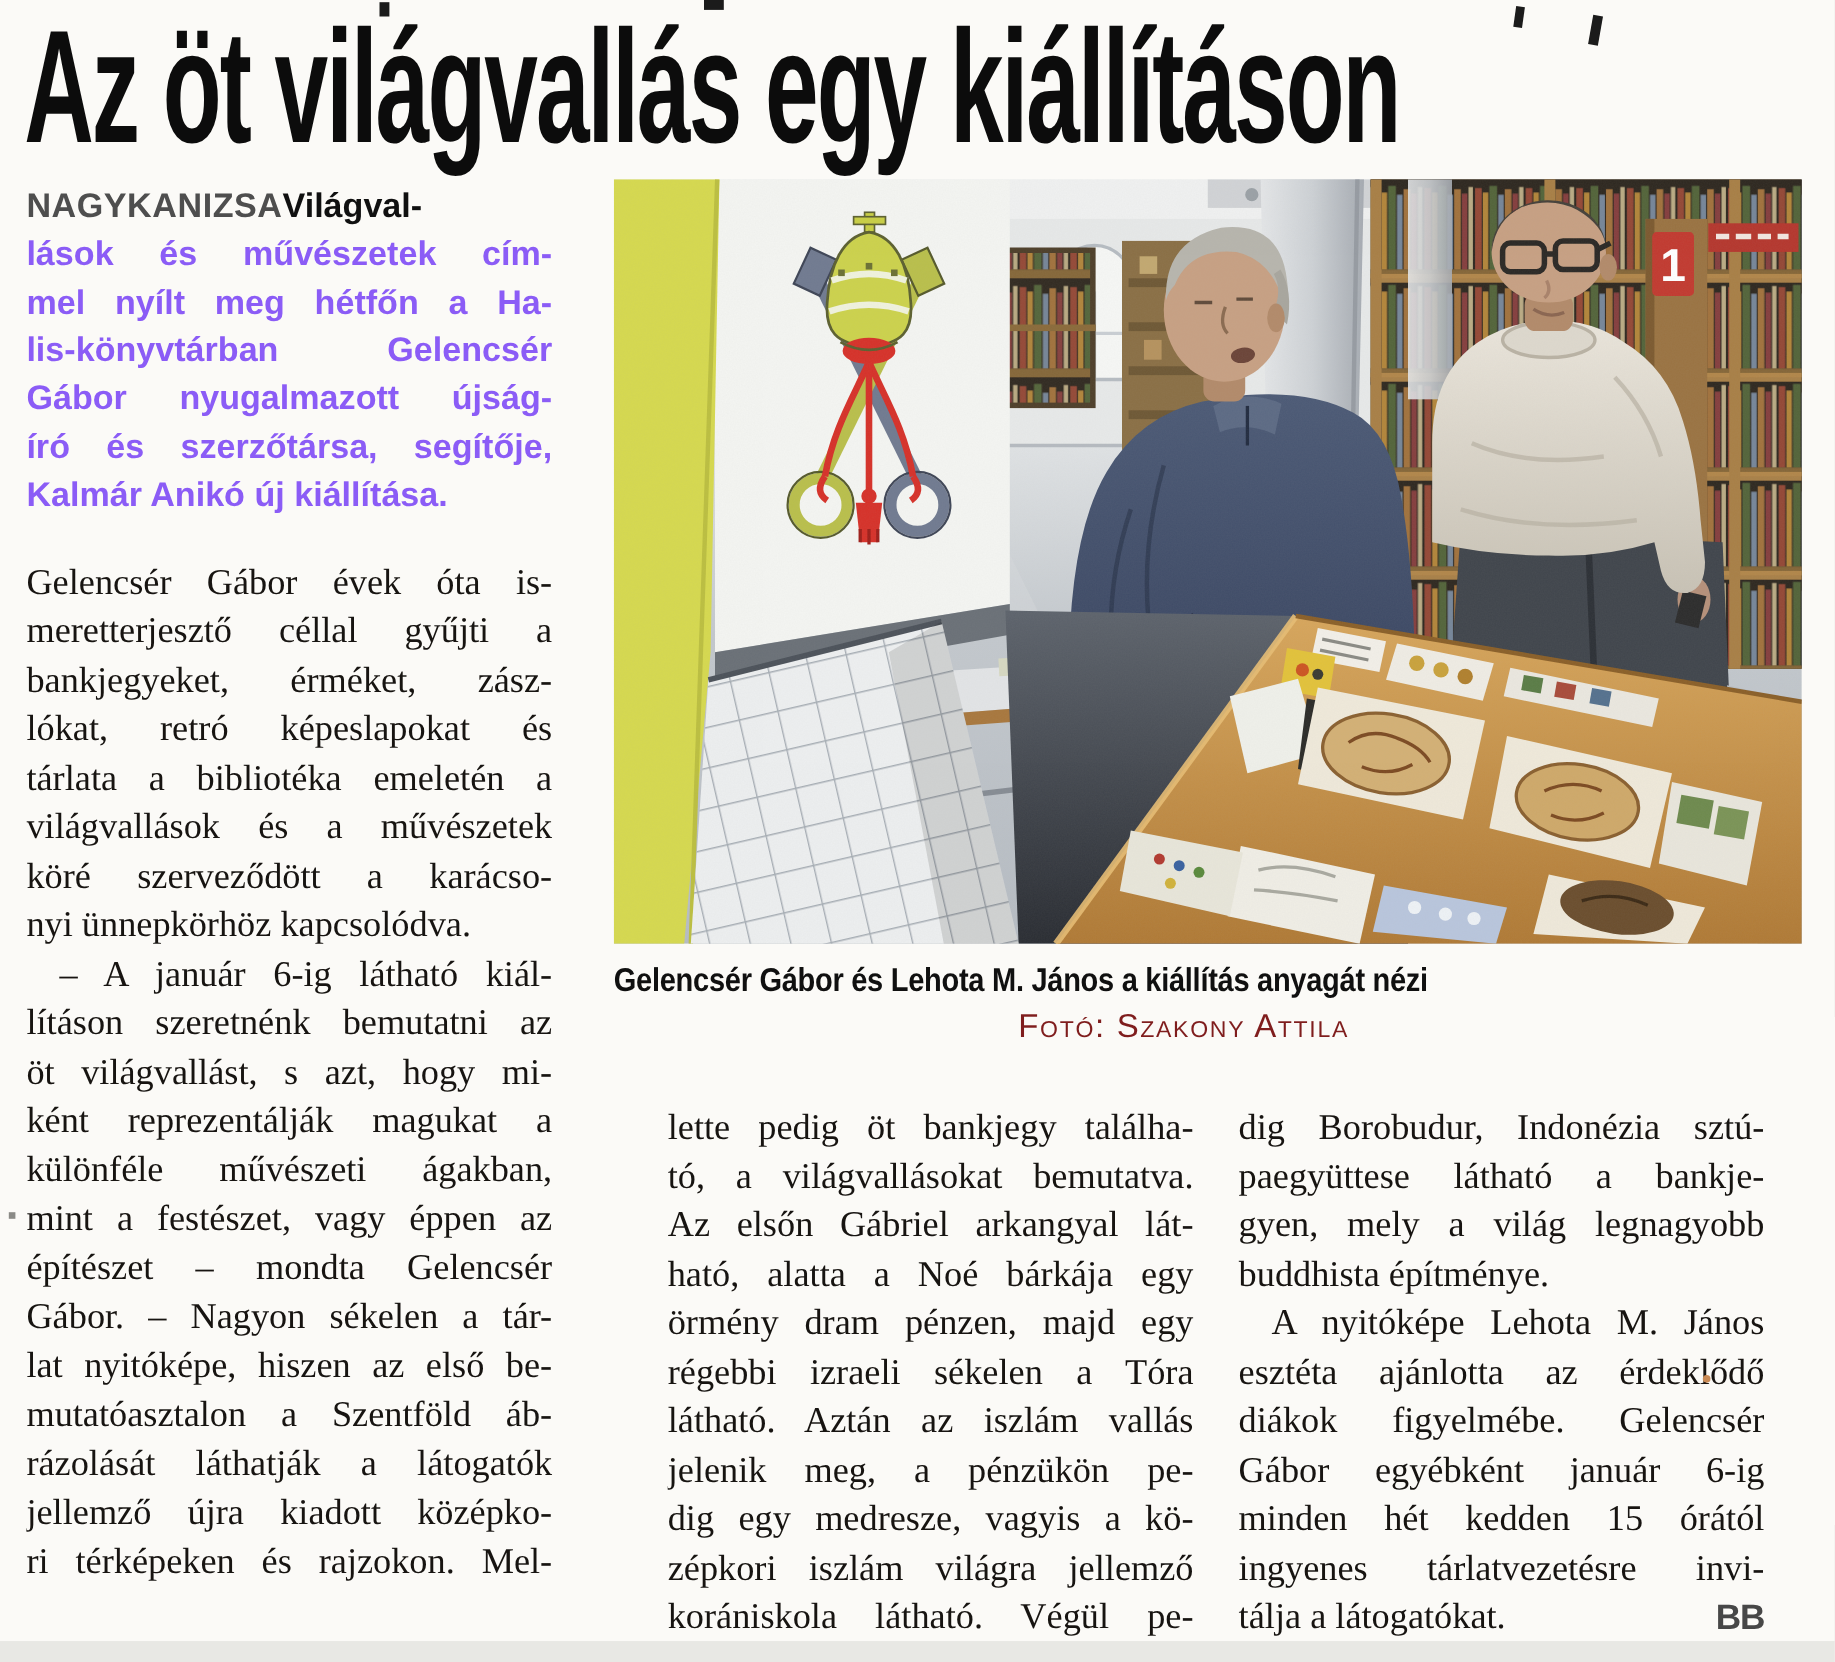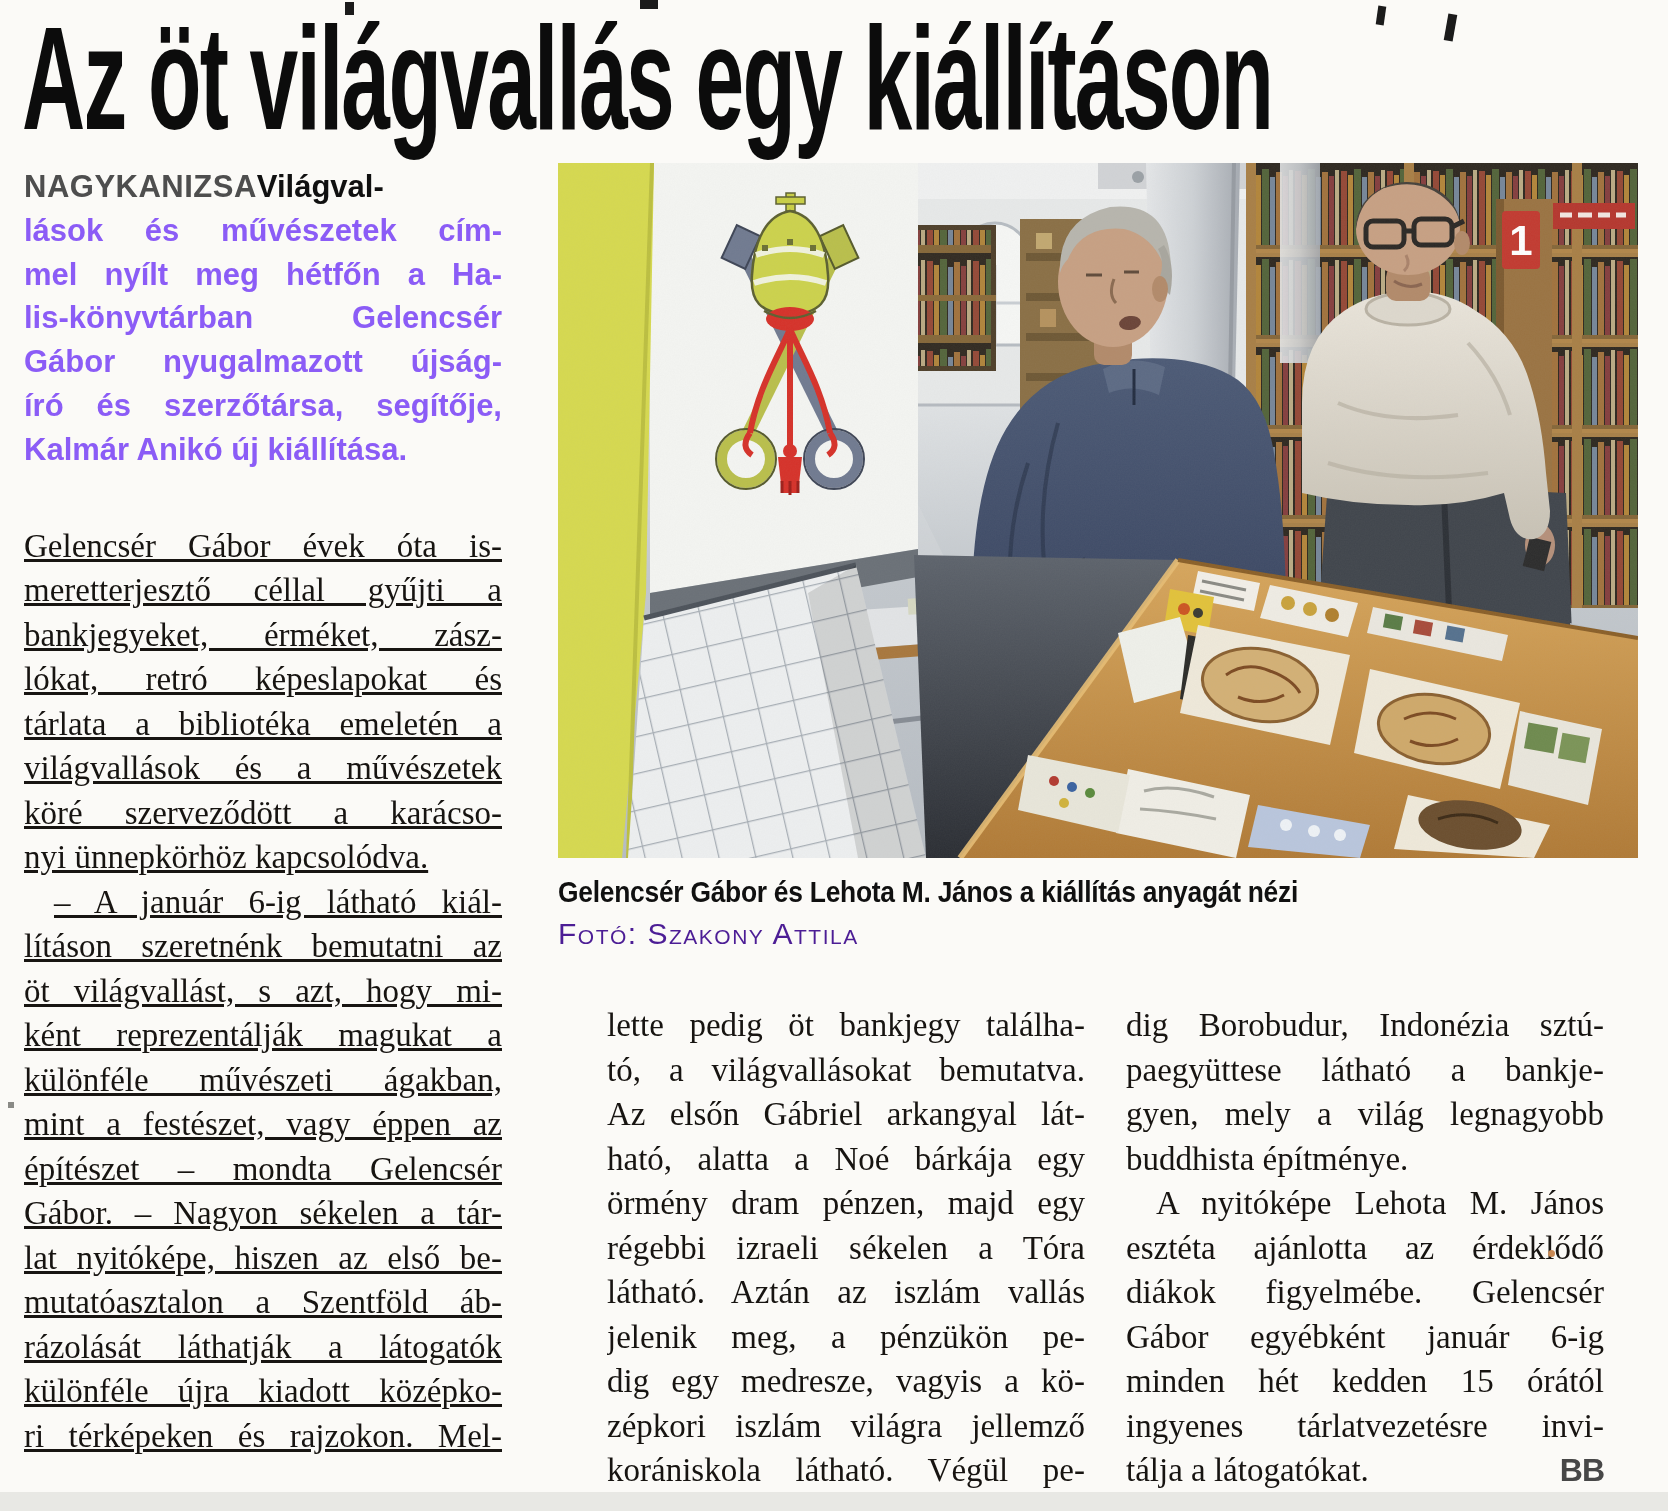--- a/index.html
+++ b/index.html
@@ -24,41 +24,41 @@
   .jline.indent{text-indent:30px;}
   .body-text .jline{font:33px/44.5px "Liberation Serif",serif;color:#171411;}
   
   .lead .jline{font:700 31px/43.8px "Liberation Sans",sans-serif;height:43.8px;color:#8b5cf6;}
   .lead-line{display:flex;justify-content:flex-start;height:43.8px;line-height:43.8px;
     font:700 31px/43.8px "Liberation Sans",sans-serif;color:#101010;}
   .lead-tag{color:#4e4e4e;letter-spacing:.5px;}
   
   .col{position:absolute;width:478px;}
   .col-left{left:24px;top:165px;}
-  .col-left .body-text{margin-top:52px;text-decoration:underline;}
+  .col-left .body-text{margin-top:36px;}
   .col-mid{left:578px;top:1003px;margin-left:29px;}
   .col-right{left:1126px;top:1003px;}
   .jline{position:relative;}
   .byline{
     float:right;font:700 32px/44.5px "Liberation Sans",sans-serif;
     color:#474747;letter-spacing:-1px;
   }
   
   .photo{position:absolute;left:558px;top:163px;width:1080px;height:695px;margin:0;}
   .photo svg{display:block;width:100%;height:100%;}
   .caption{
     position:absolute;left:558px;top:872px;width:1082px;
     font:700 30px/40px "Liberation Sans",sans-serif;color:#101010;letter-spacing:-.3px;
     transform:scaleX(.88);transform-origin:left top;white-space:nowrap;
   }
   .credit{
     position:absolute;left:558px;top:916px;width:1080px;box-sizing:border-box;
-    padding-right:44px;text-align:left;
+    padding-right:44px;text-align:center;
     font-family:"Liberation Sans",sans-serif;font-size:30px;line-height:36px;
-    font-variant:small-caps;letter-spacing:1.5px;color:#4c1d95;
+    font-variant:small-caps;letter-spacing:1.5px;color:#7f1d1d;
   }
   
   .speck{position:absolute;background:#1b1b1b;}
 </style>
 </head>
 <body>
 
 <div class="page">
 
   <h1 class="headline"><span class="headline-inner">Az öt világvallás egy kiállításon</span></h1>
@@ -94,21 +94,21 @@
           <div class="jline">lításon szeretnénk bemutatni az</div>
           <div class="jline">öt világvallást, s azt, hogy mi-</div>
           <div class="jline">ként reprezentálják magukat a</div>
           <div class="jline">különféle művészeti ágakban,</div>
           <div class="jline">mint a festészet, vagy éppen az</div>
           <div class="jline">építészet – mondta Gelencsér</div>
           <div class="jline">Gábor. – Nagyon sékelen a tár-</div>
           <div class="jline">lat nyitóképe, hiszen az első be-</div>
           <div class="jline">mutatóasztalon a Szentföld áb-</div>
           <div class="jline">rázolását láthatják a látogatók</div>
-          <div class="jline">különféle újra kiadott középko-</div>
+          <div class="jline">jellemző újra kiadott középko-</div>
           <div class="jline">ri térképeken és rajzokon. Mel-</div>
         </div>
       </div>
   </div>
 
   <figure class="photo">
     <svg viewBox="0 0 1080 695" preserveAspectRatio="none">
       <defs>
         <linearGradient id="bgG" x1="0" y1="0" x2="0" y2="1">
           <stop offset="0" stop-color="#eef0f0"></stop>

